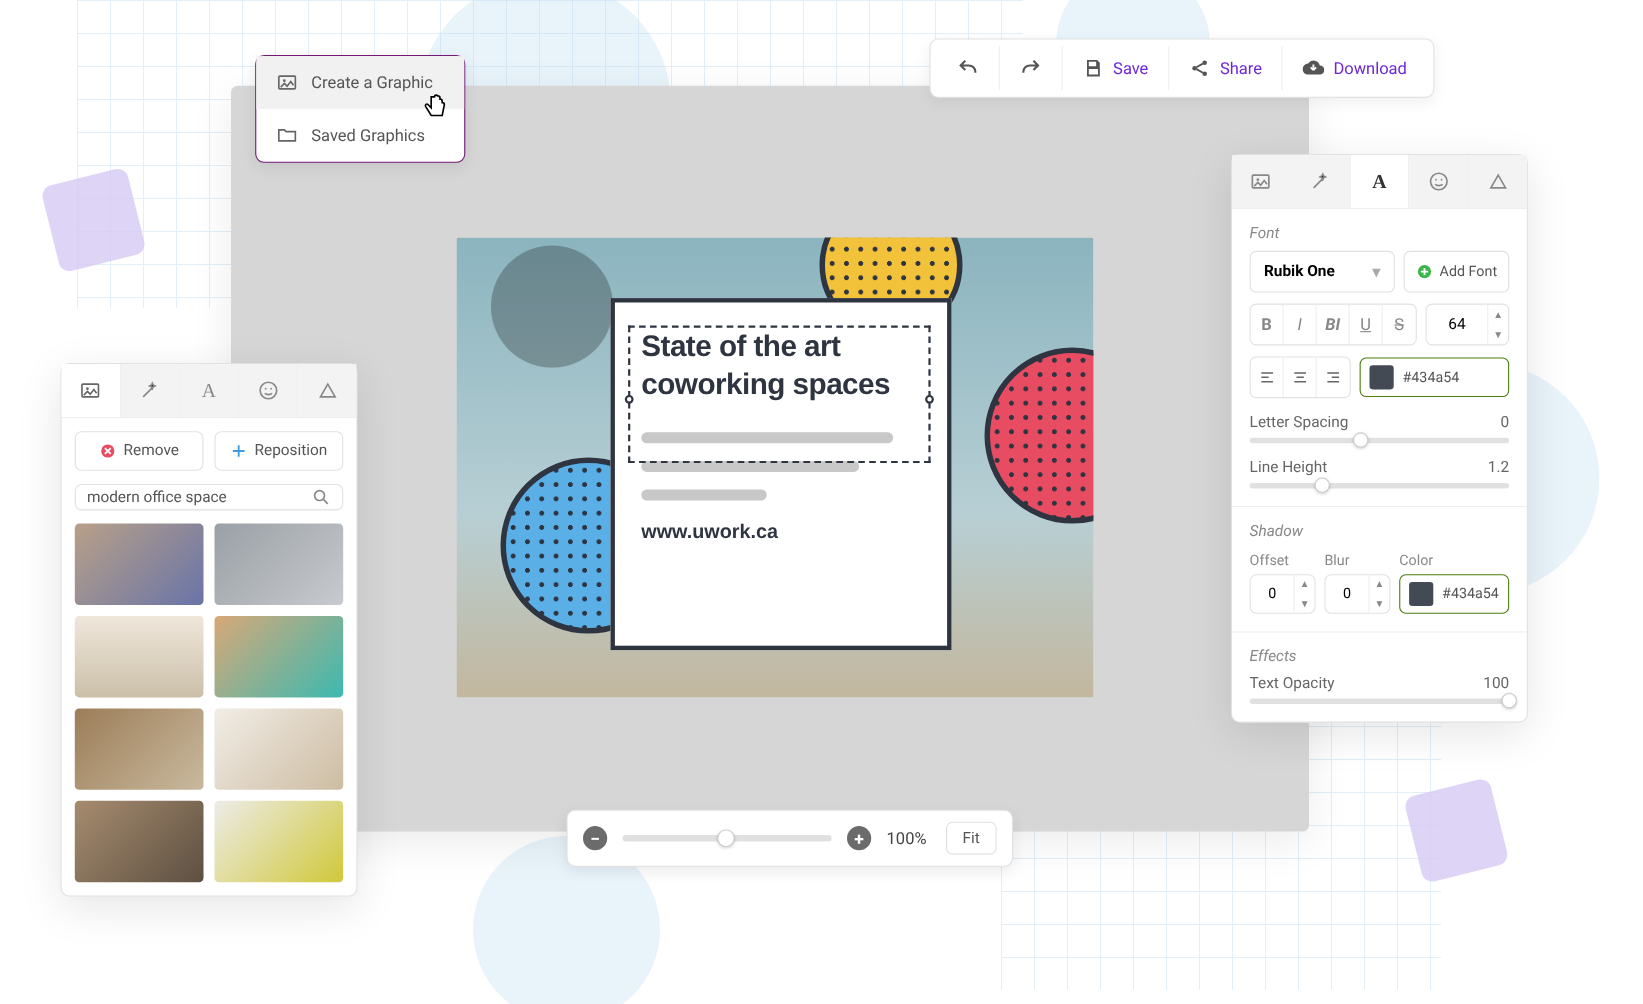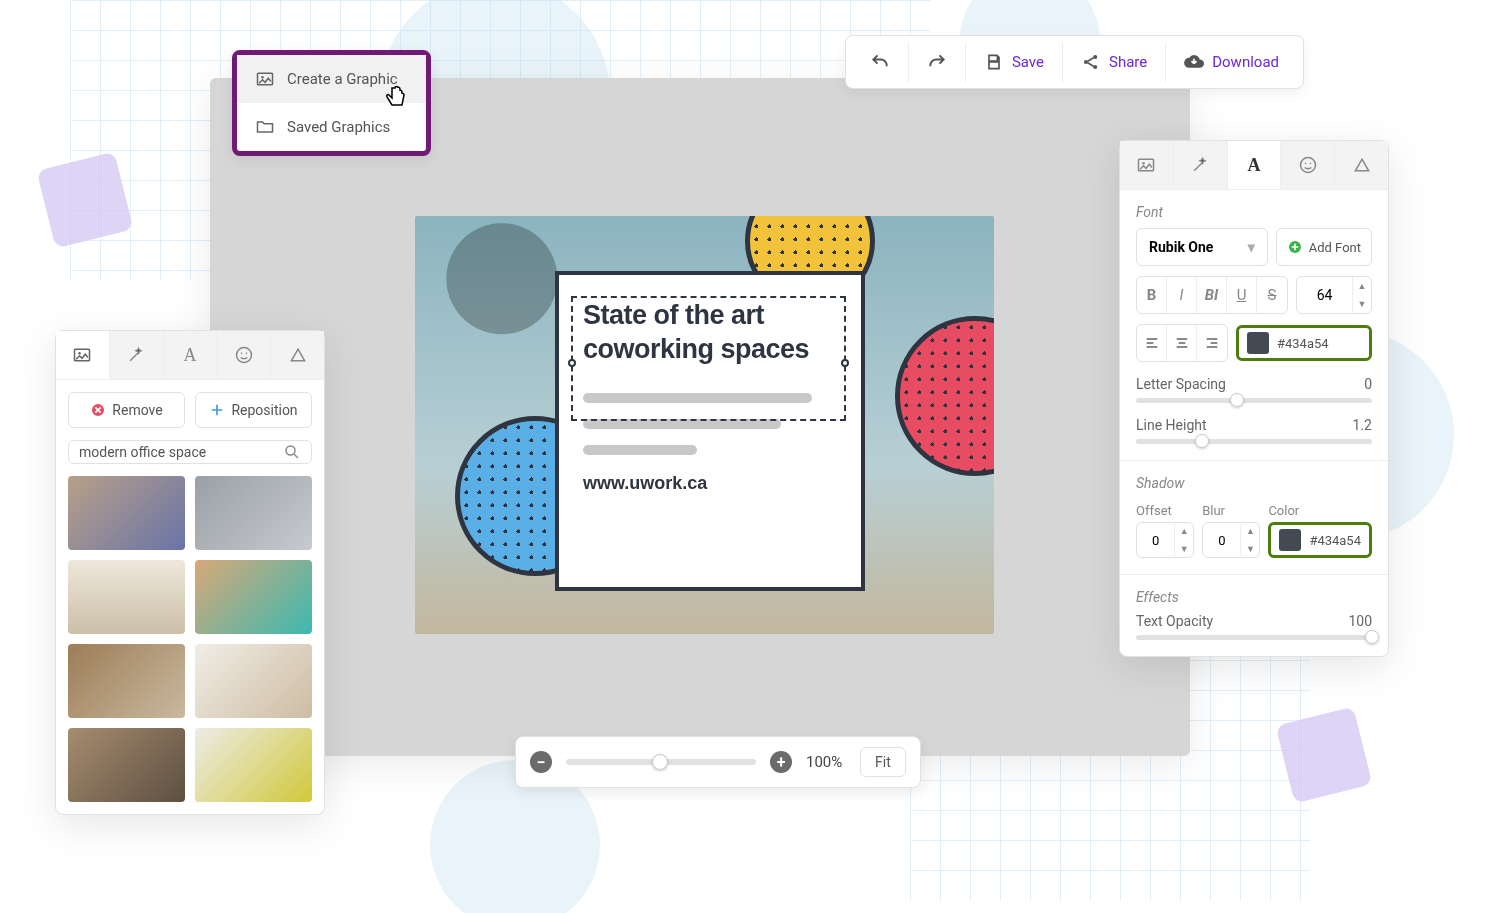--- a/index.html
+++ b/index.html
@@ -17,21 +17,21 @@
 .stamp1{left:45px;top:160px;}
 .stamp2{right:130px;top:715px;}
 
 
 .top-toolbar{position:absolute;right:190px;top:35px;display:flex;gap:0;background:#fff;border:1px solid #E1E1E1;border-radius:8px;padding:6px;box-shadow:0 4px 14px rgba(0,0,0,.06);z-index:30;}
 .top-btn{display:flex;align-items:center;gap:8px;padding:10px 18px;color:#6d28d9;border-right:1px solid #eee;font-size:15px;cursor:pointer;}
 .top-btn:last-child{border-right:none;}
 .top-btn svg{width:20px;height:20px;}
 
 
-.create-menu{position:absolute;left:232px;top:50px;background:#fff;border:5px solid #701a75;border-radius:8px;box-shadow:0 4px 14px rgba(0,0,0,.08);z-index:30;}
+.create-menu{position:absolute;left:232px;top:50px;background:#fff;border:1px solid #701a75;border-radius:8px;box-shadow:0 4px 14px rgba(0,0,0,.08);z-index:30;}
 .menu-item{display:flex;align-items:center;gap:12px;padding:14px 28px 14px 18px;color:#555;font-size:15px;cursor:pointer;}
 .menu-item.active{background:#F1F1F1;}
 .cursor-hand{position:absolute;left:380px;top:82px;z-index:31;}
 
 
 .board{position:absolute;left:210px;top:78px;width:980px;height:678px;background:#D6D6D6;border-radius:6px;z-index:5;box-shadow:0 10px 40px rgba(0,0,0,.08);}
 .canvas{position:absolute;left:415px;top:216px;width:579px;height:418px;z-index:8;border-radius:2px;overflow:hidden;}
 .canvas-bg{position:absolute;inset:0;background:linear-gradient(180deg,#8BB4BF 0%,#B7CFD4 60%,#C3B79E 100%);}
 .canvas-bg::after{content:"";position:absolute;inset:0;background:
  radial-gradient(circle at 15% 15%,rgba(0,0,0,.25) 55px,transparent 56px),
@@ -96,21 +96,21 @@
 .align-row{display:flex;gap:8px;padding:10px 16px 0;align-items:center;}
 .color-chip{width:22px;height:22px;border-radius:3px;}
 .color-text{font-size:13px;color:#555;}
 .prop-row{display:flex;justify-content:space-between;align-items:center;padding:14px 16px 6px;font-size:14px;color:#666;}
 .slider-track{margin:0 16px;height:5px;background:#E1E1E1;border-radius:3px;position:relative;}
 .slider-thumb{position:absolute;top:-5px;width:14px;height:14px;background:#fff;border:1px solid #ccc;border-radius:50%;box-shadow:0 1px 3px rgba(0,0,0,.2);}
 .shadow-row{display:flex;gap:8px;padding:4px 16px 0;}
 .mini-label{font-size:13px;color:#888;margin-bottom:4px;display:block;}
 .num-box{display:flex;align-items:center;border:1px solid #E1E1E1;border-radius:6px;height:36px;}
 .num-box span{flex:1;text-align:center;font-size:13px;}
-.color-box{display:flex;align-items:center;gap:8px;border:3px solid #4d7c0f;border-radius:6px;height:36px;padding:0 8px;flex:1;}
+.color-box{display:flex;align-items:center;gap:8px;border:1px solid #4d7c0f;border-radius:6px;height:36px;padding:0 8px;flex:1;}
 hr.sep{border:none;border-top:1px solid #eee;margin:16px 0 0;}
 </style>
 </head>
 <body>
 
 <div class="bg-grid"></div>
 <div class="bg-grid2"></div>
 <div class="blob blob1"></div>
 <div class="blob blob2"></div>
 <div class="blob blob3"></div>

